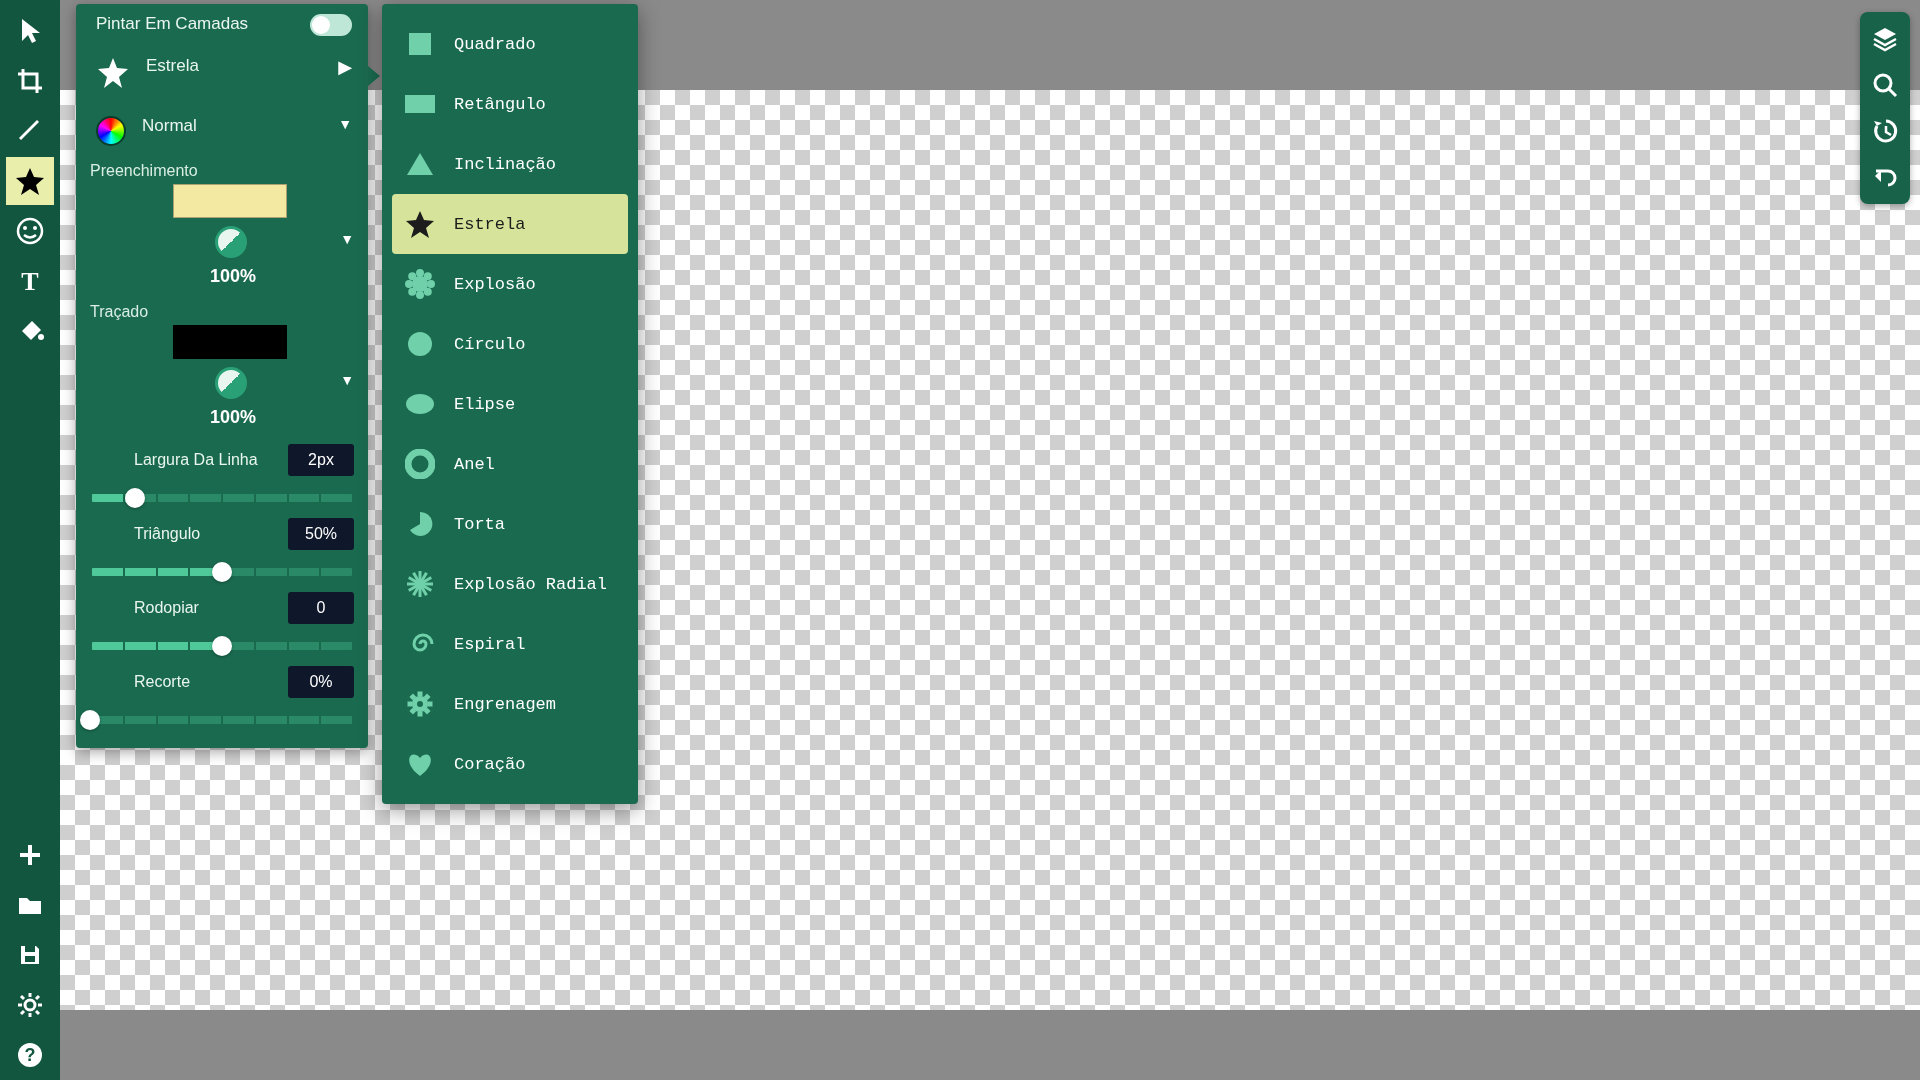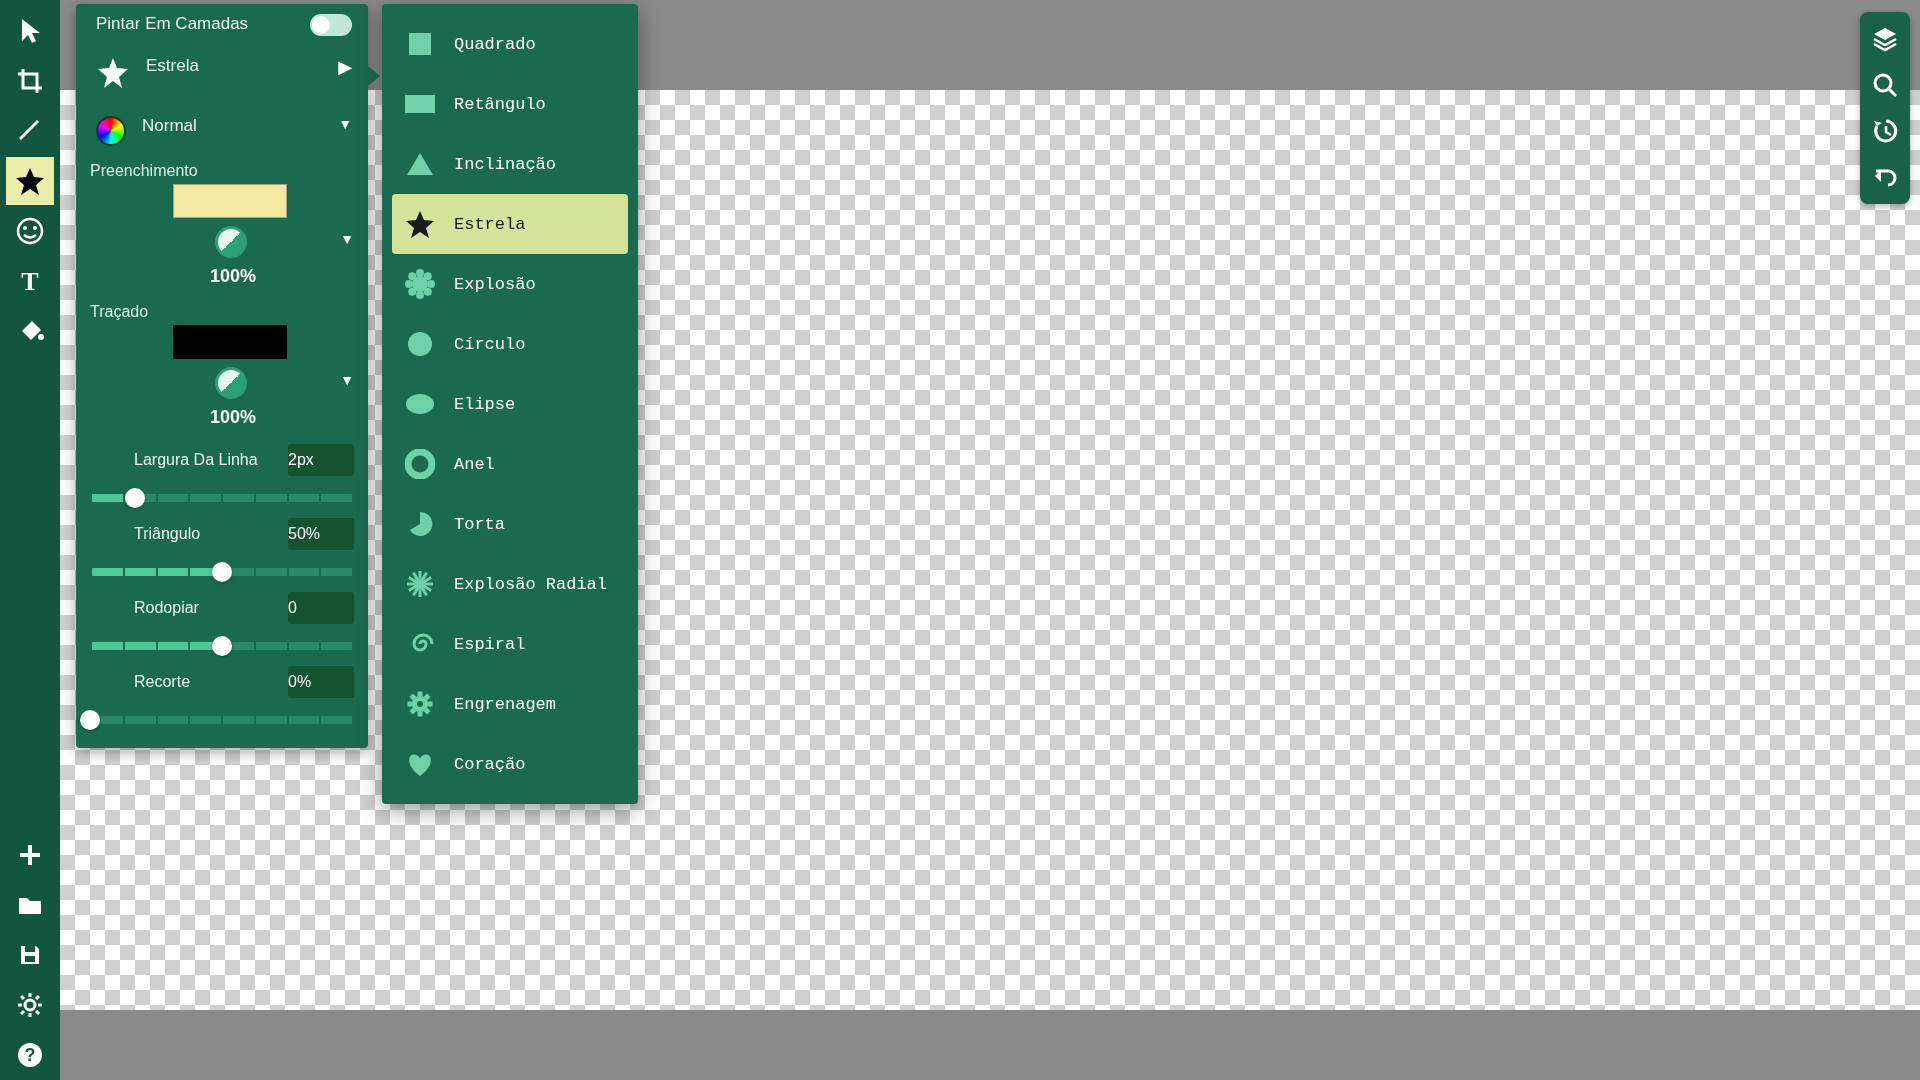--- a/index.html
+++ b/index.html
@@ -88,21 +88,21 @@
     margin-left: 2px;
   }
   .opacity-val { color:#fff; font-weight:600; margin-left:6px; font-size:18px; }
   .chev-abs { position:absolute; right:14px; top:50%; transform:translateY(-50%); color:#fff; font-size:14px; }
 
   .slider-block { padding: 6px 14px 2px 14px; }
   .slider-block .sl-head { display:flex; justify-content:space-between; align-items:center; margin-bottom:10px;margin-left:44px;}
   .slider-block .sl-head span.lab { font-size:16px; color:#eaf6f0; }
   .slider-block input.val {
     width: 66px; height: 32px; border:none; border-radius:3px;
-    background:#14532d; color:#fff; text-align:left; font-size:16px;
+    background:#0f172a; color:#fff; text-align:center; font-size:16px;
   }
   .slider-track {
     position:relative; height: 24px;
   }
   .slider-rail {
     position:absolute; left:0; right:0; top:50%; transform:translateY(-50%);
     height:8px; background:#2a8a67; border-radius:4px;
   }
   .slider-rail .ticks { position:absolute; inset:0; display:flex; justify-content:space-between; }
   .slider-rail .ticks i { width:2px; height:8px; background:#1a6a4f; }

